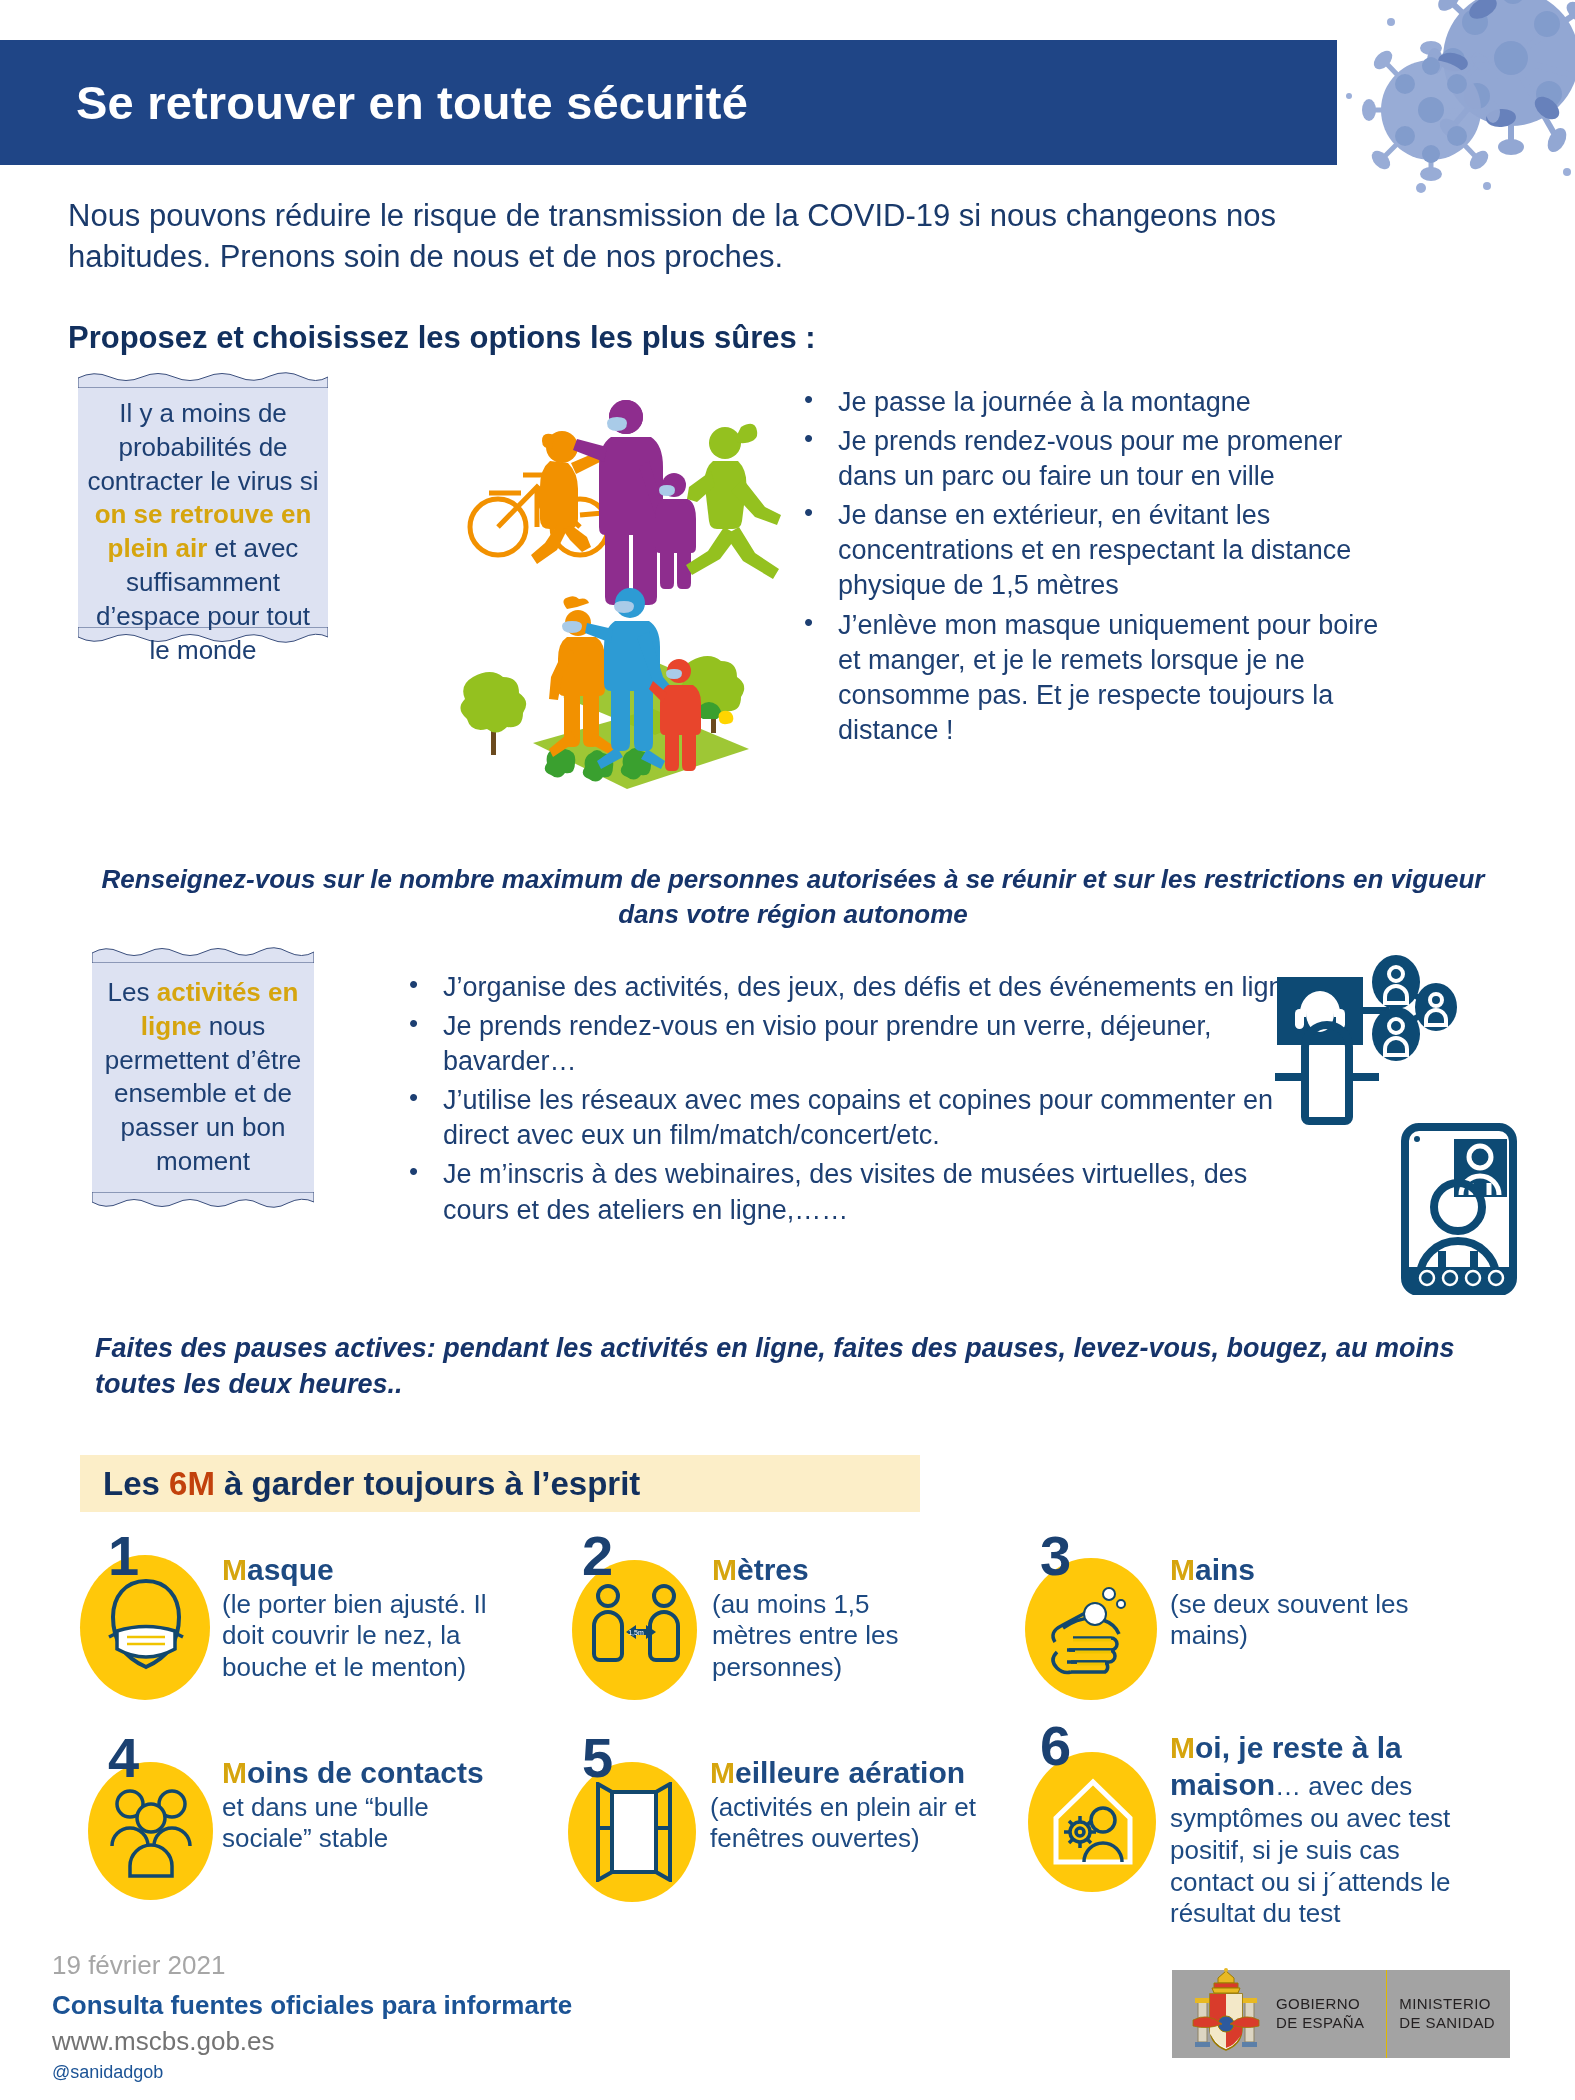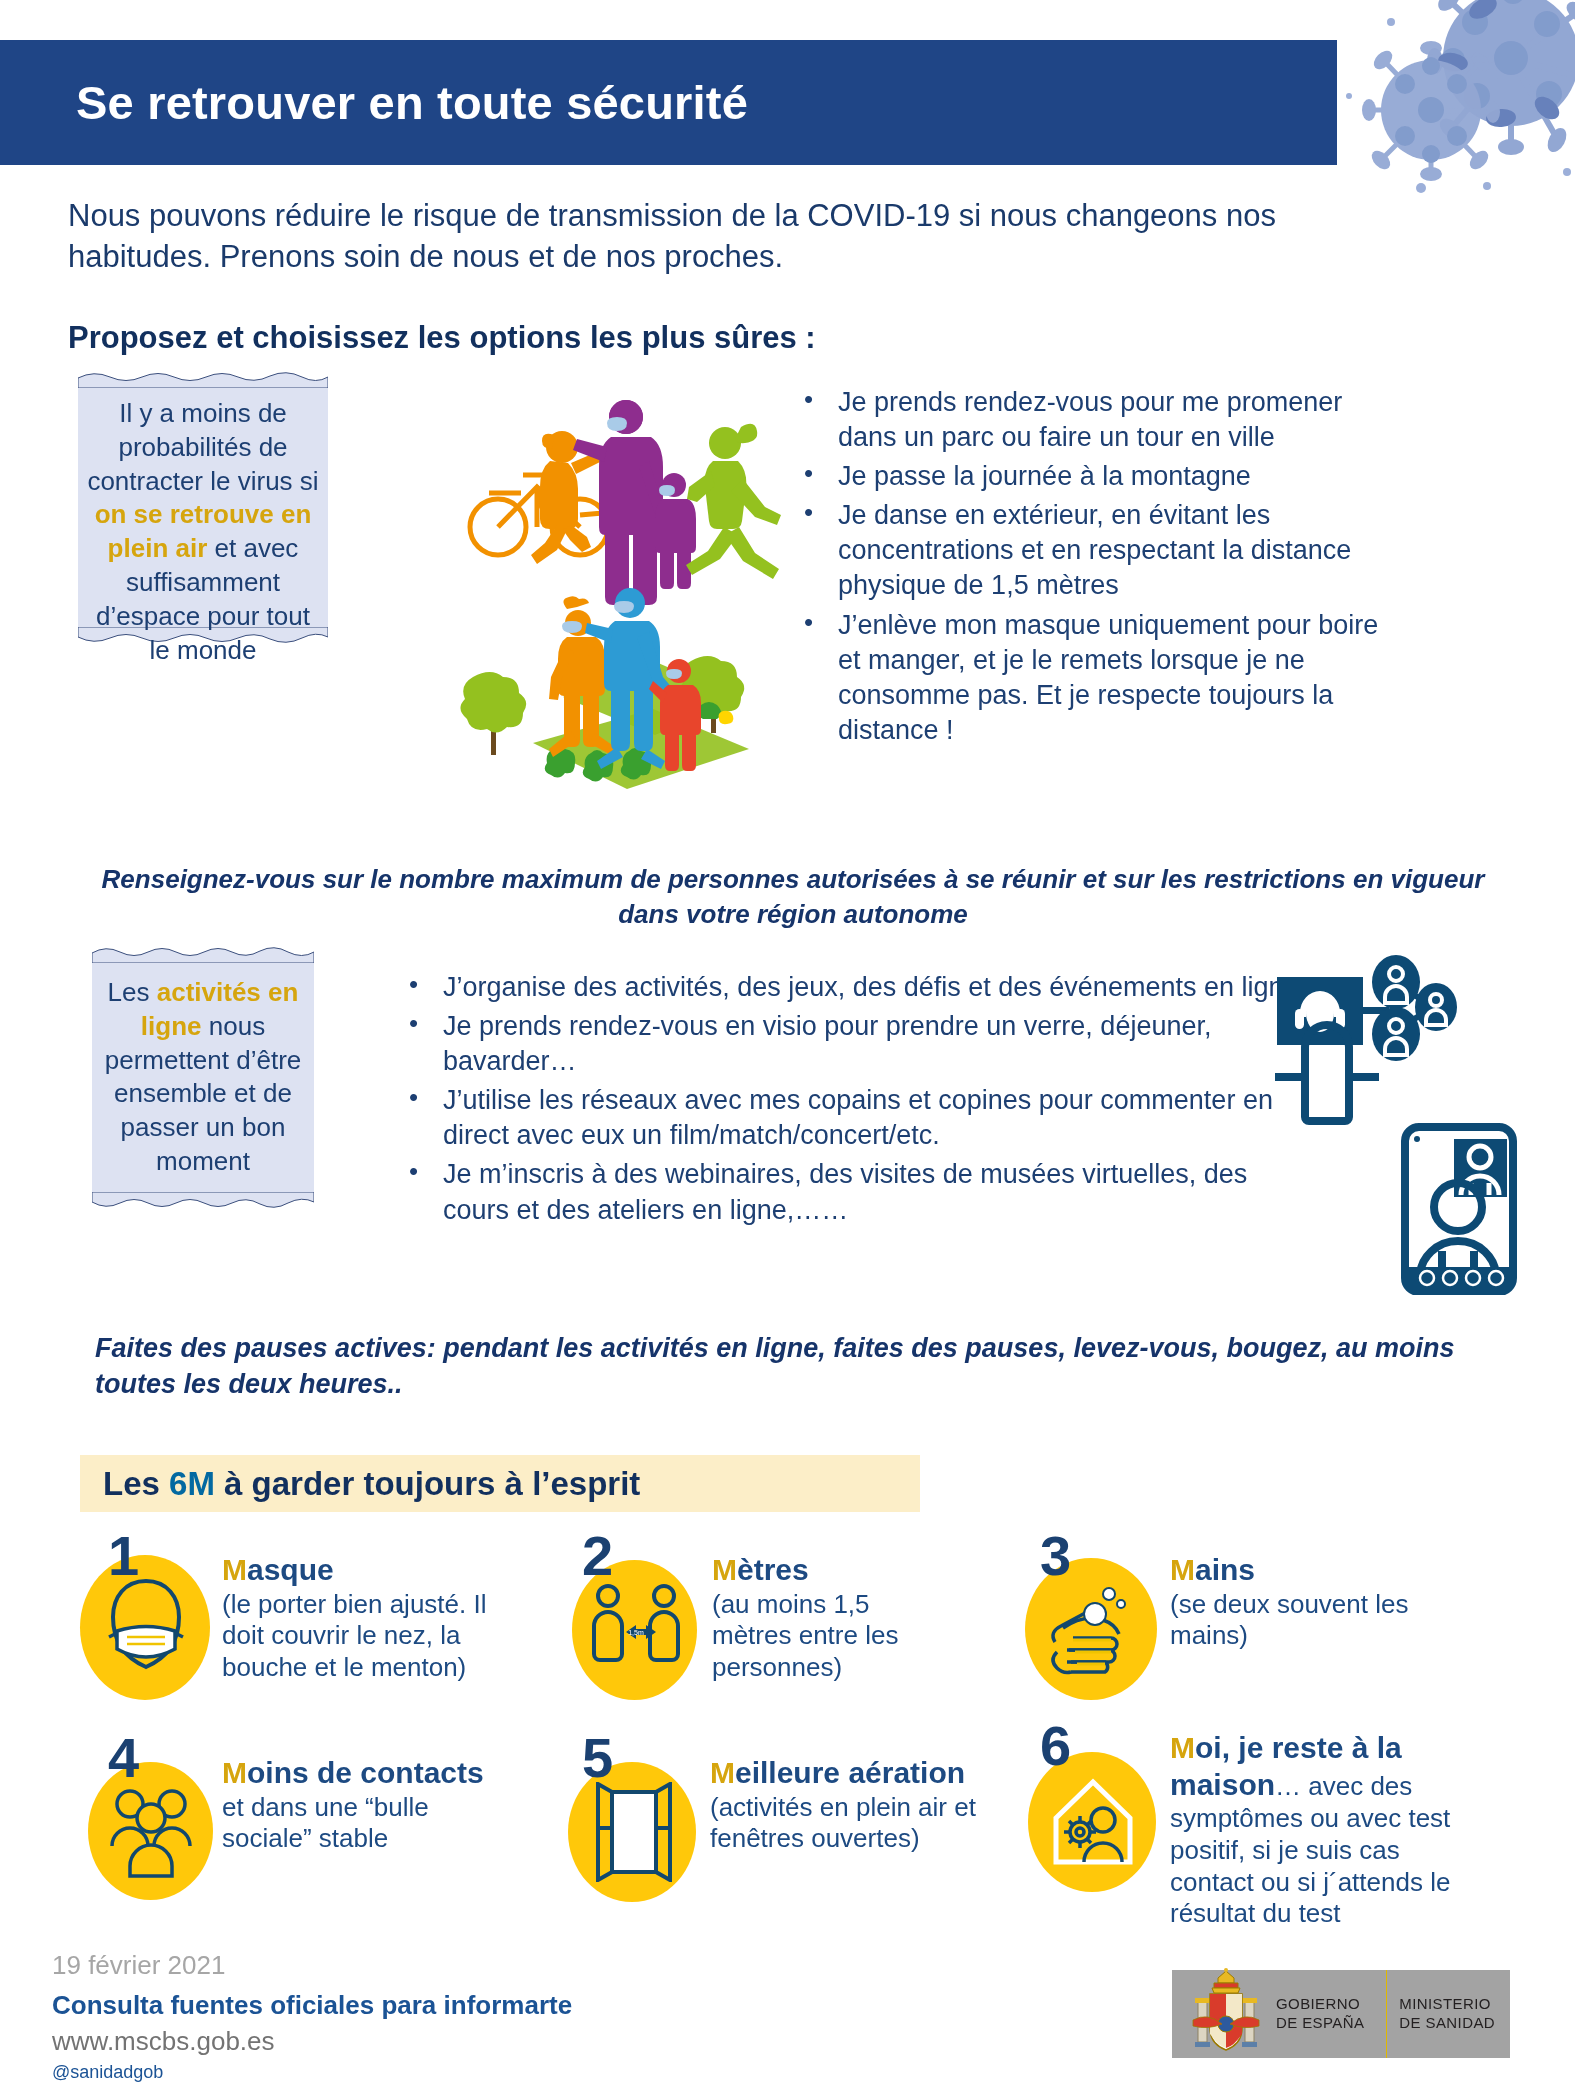--- a/index.html
+++ b/index.html
@@ -156,21 +156,21 @@
     width: 840px; height: 57px;
     background: #fceec8;
   }
   .sixm-title {
     position: absolute;
     left: 103px; top: 1465px;
     font-size: 33px;
     font-weight: bold;
     color: #12305e;
   }
-  .sixm-title .m6 { color: #0369a1; margin-top: 35px; }
+  .sixm-title .m6 { color: #c2410c; margin-top: 35px; }
 
   .m-item { position: absolute; }
   .m-num {
     position: absolute;
     font-size: 56px;
     font-weight: bold;
     color: #1b4171;
     z-index: 3;
     line-height: 1;
   }
@@ -437,22 +437,22 @@
     <g fill="#e8452c">
       <circle cx="254" cy="296" r="12"></circle>
       <path d="M243,310 q-8,5 -8,18 l0,26 q0,6 5,6 l0,30 q0,6 5,6 l4,0 q5,0 5,-6 l0,-30 l3,0 l0,30 q0,6 5,6 l4,0 q5,0 5,-6 l0,-30 q5,0 5,-6 l0,-26 q0,-13 -8,-18 z"></path>
       <path d="M242,318 l-14,-12 -4,8 14,14 z"></path>
     </g>
     <path d="M249,294 q-8,0 -8,4 q0,6 8,6 q8,0 8,-6 q0,-4 -8,-4 z" fill="#a9cbe8"></path>
   </svg>
 </div>
 
 <ul class="blist list1">
+  <li>Je passe la journée à la montagne</li>
   <li>Je prends rendez-vous pour me promener dans un parc ou faire un tour en ville</li>
-  <li>Je passe la journée à la montagne</li>
   <li>Je danse en extérieur, en évitant les concentrations et en respectant la distance physique de 1,5 mètres</li>
   <li>J’enlève mon masque uniquement pour boire et manger, et je le remets lorsque je ne consomme pas. Et je respecte toujours la distance !</li>
 </ul>
 
 <div class="italic-note-center">Renseignez-vous sur le nombre maximum de personnes autorisées à se réunir et sur les restrictions en vigueur dans votre région autonome</div>
 
 <div class="note-box note2">
   <svg class="torn-top" viewBox="0 0 222 16" preserveAspectRatio="none">
     <path d="M0,16 L0,6 Q14,-2 28,5 Q42,12 56,5 Q70,-2 84,5 Q98,12 112,5 Q126,-2 140,5 Q154,12 168,4 Q182,-3 196,5 Q210,12 222,5 L222,16 Z" fill="#dde2f2" stroke="#3b4f7d" stroke-width="1"></path>
   </svg>

